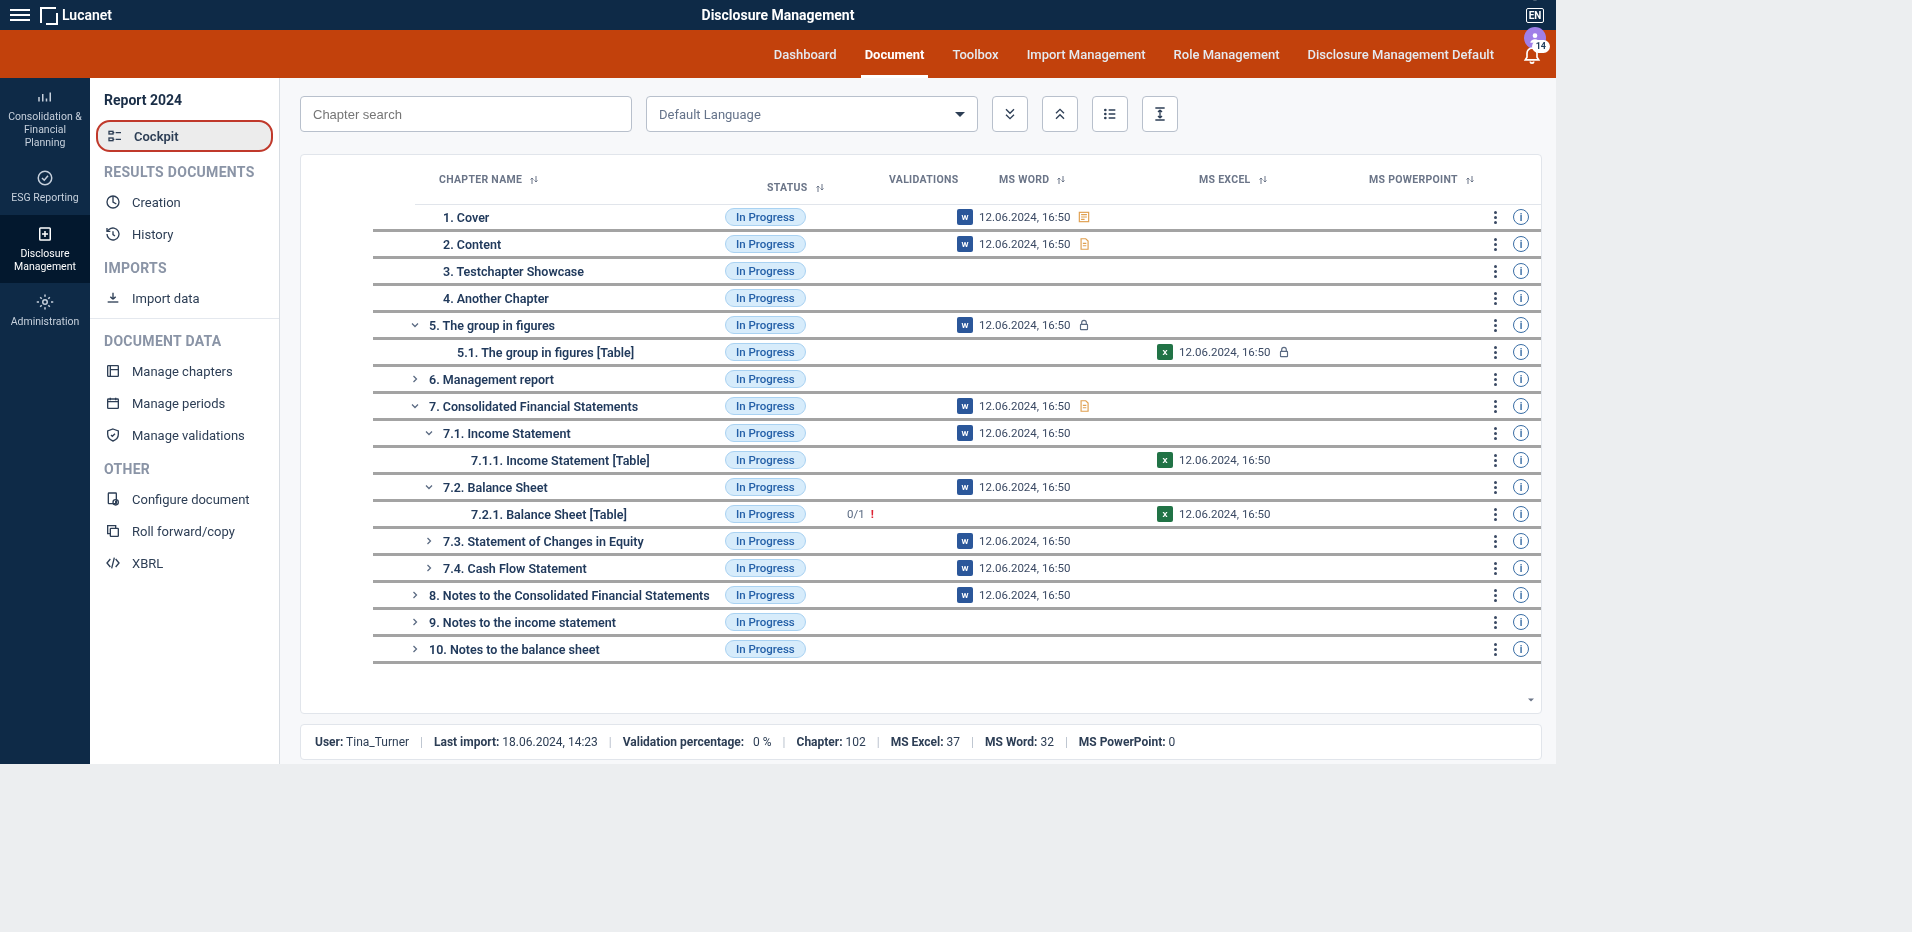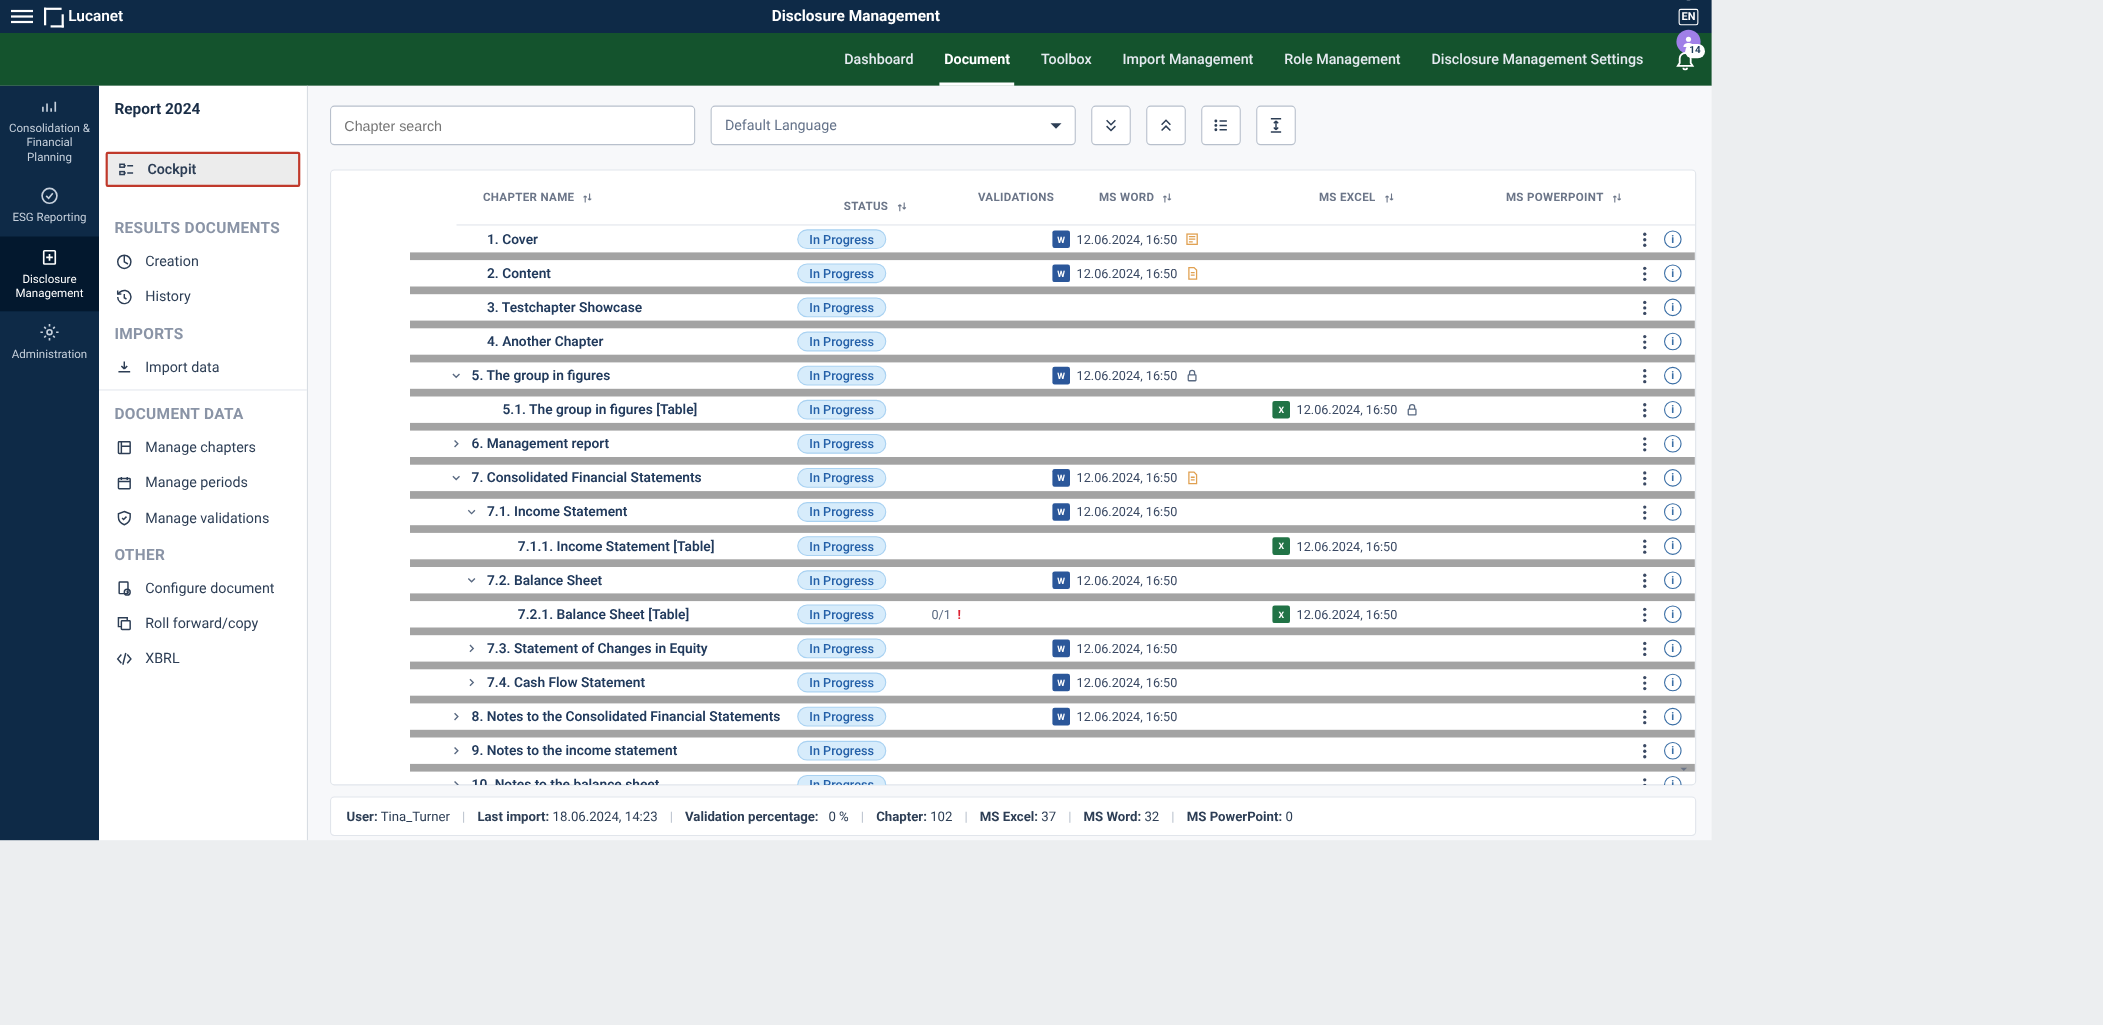--- a/index.html
+++ b/index.html
@@ -29,21 +29,21 @@
 .topbar .title { position: absolute; left: 50%; transform: translateX(-50%); font-weight: 700; font-size: 14px;}
 .topbar .right { margin-left: auto; display: flex; align-items: center; gap: 1px; flex-direction: column; }
 .topbar .iconbtn { color: #fff; cursor: pointer; display:flex; align-items:center; justify-content:center; width:22px; height:22px;}
 .topbar .lang { border: 1.5px solid #fff; font-size: 10px; font-weight:700; padding: 1px 2px; border-radius:2px;}
 .topbar .avatar { width: 22px; height: 22px; border-radius: 50%; background: #a07fe8; display:flex; align-items:center; justify-content:center;}
 .topbar .avatar svg { width:14px; height:14px; fill:#fff;}
 
 
 .subnav {
   height: 48px;
-  background: #14532d;
+  background: #c2410c;
   display: flex;
   align-items: stretch;
   padding-left: 90px;
 }
 .subnav .spacer { flex: 1; }
 .subnav .tabs { display: flex; align-items: stretch; }
 .subnav .tab {
   color: #e5eaf0;
   font-size: 13px;
   font-weight: 500;
@@ -100,22 +100,22 @@
   display: flex; align-items: center; gap: 10px;
   padding: 7px 14px;
   font-size: 13px;
   color: #2d3e55;
   cursor: pointer;
 }
 .sidepanel .sitem .ic { width:18px; height:18px; flex-shrink:0; display:flex; align-items:center; justify-content:center;}
 .sidepanel .sitem.active {
   background: #ececec;
   border: 2px solid #c0392b;
-  border-radius: 2px;
-  margin: 20px 6px;
+  border-radius: 14px;
+  margin: 2px 6px;
   padding: 5px 8px;
   font-weight: 600;
 }
 .sidepanel hr { border:none; border-top:1px solid #e4e8ee; margin:4px 0;}
 
 
 .main { flex:1; display:flex; flex-direction:column; padding: 18px 14px 4px 20px; min-width:0; background:#f7f8fa;}
 .controls { display:flex; gap:14px; align-items:center; }
 .ctrl-input, .ctrl-select {
   height: 36px;
@@ -139,21 +139,21 @@
 .thead { display:flex; padding: 10px 12px; border-bottom:1px solid #e1e5eb; font-size:10.5px; font-weight:700; color:#6b7588; letter-spacing:.3px;}
 .thead .th { display:flex; align-items:center; gap:6px;}
 .col-name { width: 340px; padding-left:12px;}
 .col-status { width: 122px; margin-top: 16px; }
 .col-valid { width: 110px; }
 .col-word { width: 200px; }
 .col-excel { width: 170px; }
 .col-ppt { width: 160px; }
 .col-act { flex:1; justify-content:flex-end;}
 .tbody { overflow-y:auto; flex:1; position:relative;}
-.row { display:flex; align-items:center; padding: 3px 12px; border-bottom:7px solid #a3a3a3; font-size:12.5px; min-height:26px;}
+.row { display:flex; align-items:center; padding: 3px 12px; border-bottom:3px solid #a3a3a3; font-size:12.5px; min-height:26px;}
 .row .cell { display:flex; align-items:center;}
 .row .name { width:340px; color:#213a5c; font-weight:600; gap:6px;}
 .row .name .chev { width:16px; display:inline-flex; justify-content:center; color:#5a6a82; cursor:pointer;}
 .row .status { width:122px; }
 .pill { background:#d7ecfb; color:#2460a8; border:1px solid #a9d2f2; border-radius:12px; padding:1px 10px; font-size:11.5px; font-weight:500;}
 .row .valid { width:110px; font-size:11.5px; color:#5a6a82;}
 .row .valid .warn { color:#d23; margin-left:6px; font-weight:700;}
 .row .word { width:200px; gap:6px; font-size:11.5px; color:#3a4963;}
 .row .excel { width:170px; gap:6px; font-size:11.5px; color:#3a4963;}
 .row .ppt { width:160px; }
@@ -213,21 +213,21 @@
   </div>
 
   <div class="subnav">
     <div class="spacer"></div>
     <div class="tabs" id="subnav-tabs">
         <div class="tab">Dashboard</div>
         <div class="tab active">Document</div>
         <div class="tab">Toolbox</div>
         <div class="tab">Import Management</div>
         <div class="tab">Role Management</div>
-        <div class="tab">Disclosure Management Settings</div>
+        <div class="tab">Disclosure Management Default</div>
       </div>
     <div class="bell">
       <svg width="20" height="20" viewBox="0 0 24 24" fill="none" stroke="#fff" stroke-width="2">
           <path d="M18 16v-5a6 6 0 1 0-12 0v5l-2 3h16z"></path>
           <path d="M10 21a2 2 0 0 0 4 0"></path>
         </svg>
       <span class="count">14</span>
     </div>
   </div>
 

